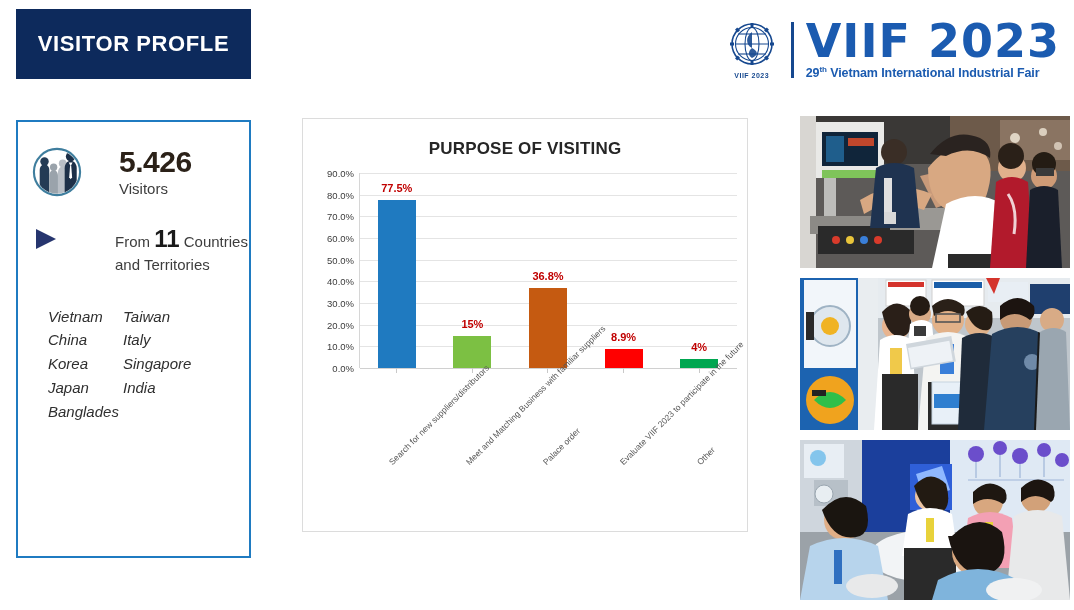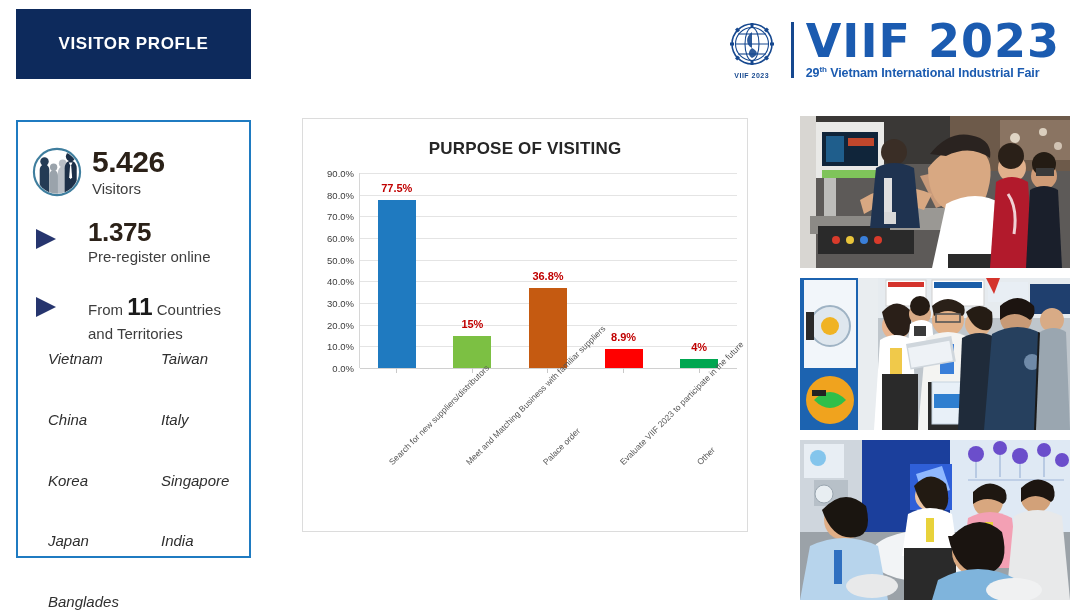--- a/index.html
+++ b/index.html
@@ -11,21 +11,21 @@
     position:relative;
   }
 
   
   .hdr-title-box{
     position:absolute; left:16px; top:9px; width:235px; height:70px;
     background:#0d2a5c;
     display:flex; align-items:center; justify-content:center;
   }
   .hdr-title-box span{
-    color:#ffffff; font-weight:bold; font-size:17px; letter-spacing:.6px;
+    color:#ffffff; font-weight:bold; font-size:22px; letter-spacing:.6px;
   }
 
   .logo-wrap{
     position:absolute; right:14px; top:18px;
     display:flex; align-items:center; height:64px;
   }
   .logo-mark{ display:flex; flex-direction:column; align-items:center; margin-right:10px; }
   .logo-year{ font-size:7px; font-weight:bold; color:#16488f; letter-spacing:.5px; margin-top:1px;}
   .logo-divider{ width:3px; height:56px; background:#16488f; margin:0 12px 0 2px; }
   .logo-text{ display:flex; flex-direction:column; }
@@ -37,41 +37,41 @@
     font-size:12.5px; font-weight:bold; color:#1b5bb0; letter-spacing:-0.1px;
     margin-top:2px; white-space:nowrap;
   }
   .logo-sub sup{ font-size:8px; }
 
   
   .left-panel{
     position:absolute; left:16px; top:120px; width:235px; height:438px;
     border:2px solid #1f7bc1; background:#ffffff; box-sizing:border-box;
   }
-  .stat-row{ display:flex; align-items:flex-start; }
+  .stat-row{ display:flex; align-items:flex-start;gap:27px; }
   .visitors-row{ padding:25px 0 0 14px; }
   .people-icon{ width:50px; height:50px; flex:0 0 50px; margin-right:10px; }
   .stat-texts{ display:flex; flex-direction:column; }
   .stat-num{ font-size:30px; font-weight:bold; color:#2b2118; line-height:1.02; letter-spacing:-.5px;}
   .stat-lbl{ font-size:15px; color:#3d3d3d; margin-top:2px;}
 
   .prereg-row{ padding:22px 0 0 18px; }
   .arrow-bullet{
     width:0;height:0;border-top:10px solid transparent;border-bottom:10px solid transparent;
     border-left:20px solid #26356e; margin:10px 12px 0 0; flex:0 0 20px;
   }
   .stat-num2{ font-size:26px; font-weight:bold; color:#2b2118; line-height:1.05; letter-spacing:-.4px;}
 
   .countries-row{ padding:26px 0 0 18px; }
   .countries-line{ font-size:15px; color:#3d3d3d; line-height:1.35;}
   .countries-line b{ font-size:24px; color:#1a1a1a; font-weight:bold; }
 
   .country-grid{
-    margin:4px 0 0 30px; display:grid; grid-template-columns:75px auto;
-    row-gap:1px; column-gap:0;gap:38px;
+    margin:30px 0 0 30px; display:grid; grid-template-columns:75px auto;
+    row-gap:1px; column-gap:0;
   }
   .country-grid div{
     font-style:italic; font-size:15px; color:#2f2f2f; line-height:1.52;
   }
 
   
   .chart-card{
     position:absolute; left:302px; top:118px; width:446px; height:414px;
     background:#ffffff; border:1px solid #dcdcdc; box-sizing:border-box;
   }
@@ -185,27 +185,20 @@
         <path d="M38.2 16l2 4 2-4z" fill="#ffffff"></path>
         <path d="M39.6 19.5h1.2l.9 12-1.5 2-1.5-2z" fill="#ffffff"></path>
       </g>
     </svg>
     <div class="stat-texts">
       <div class="stat-num">5.426</div>
       <div class="stat-lbl">Visitors</div>
     </div>
   </div>
 
-  <div class="stat-row prereg-row">
-    <div class="arrow-bullet"></div>
-    <div class="stat-texts">
-      <div class="stat-num2">1.375</div>
-      <div class="stat-lbl">Pre-register online</div>
-    </div>
-  </div>
 
   <div class="stat-row countries-row">
     <div class="arrow-bullet" style="margin-top:6px"></div>
     <div class="stat-texts">
       <div class="countries-line">
         <span>From</span>
         <b>11</b>
         <span>Countries</span>
       </div>
       <div class="countries-line">and Territories</div>

